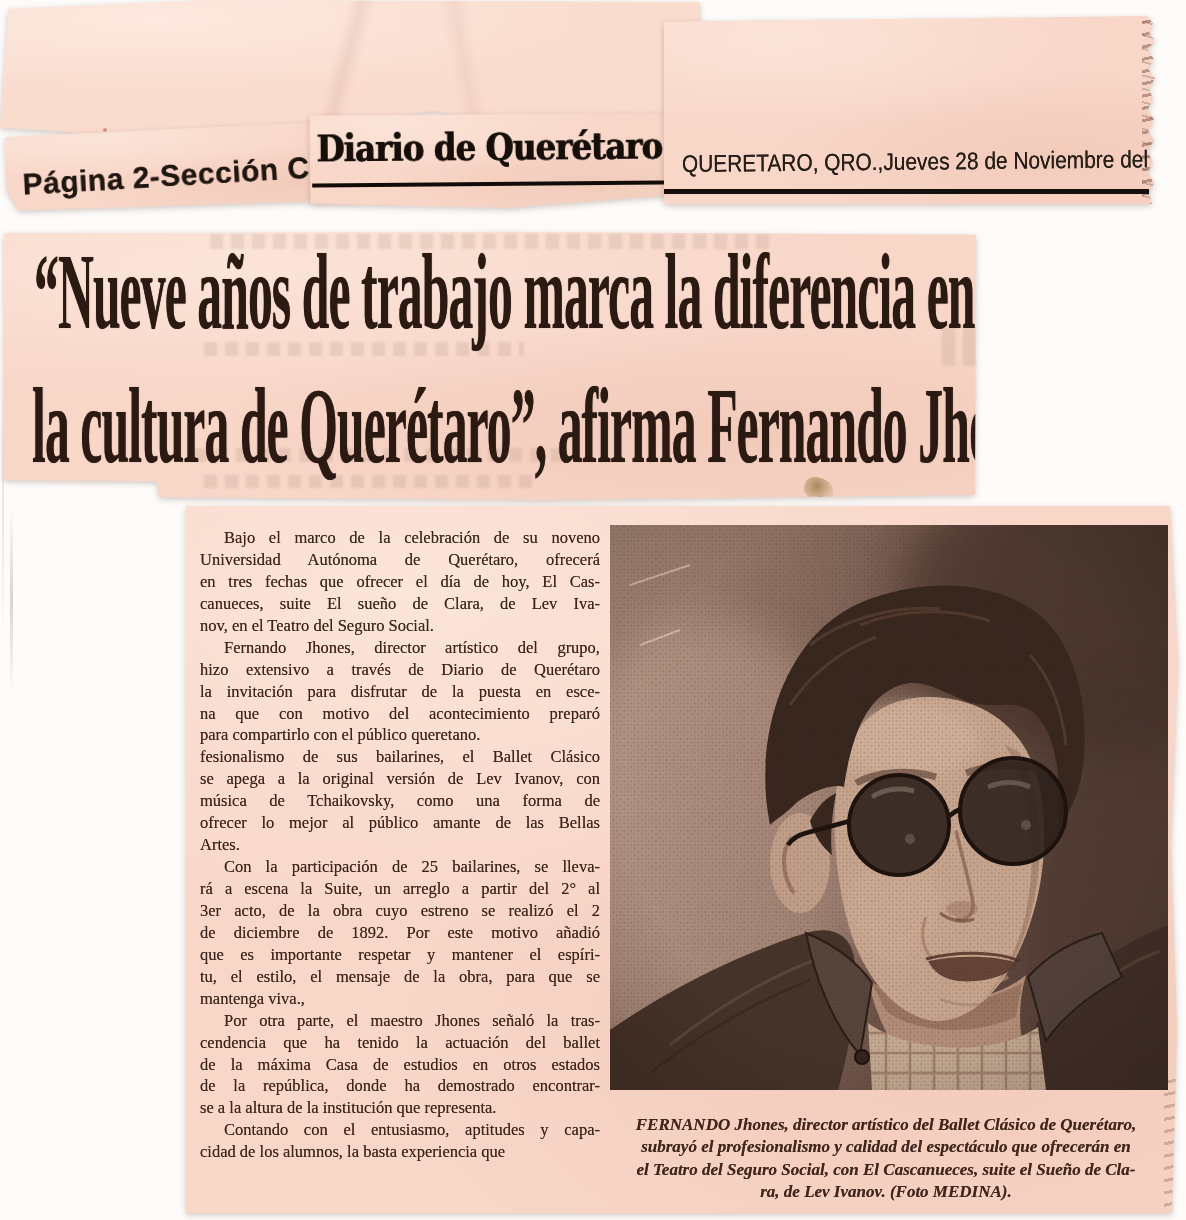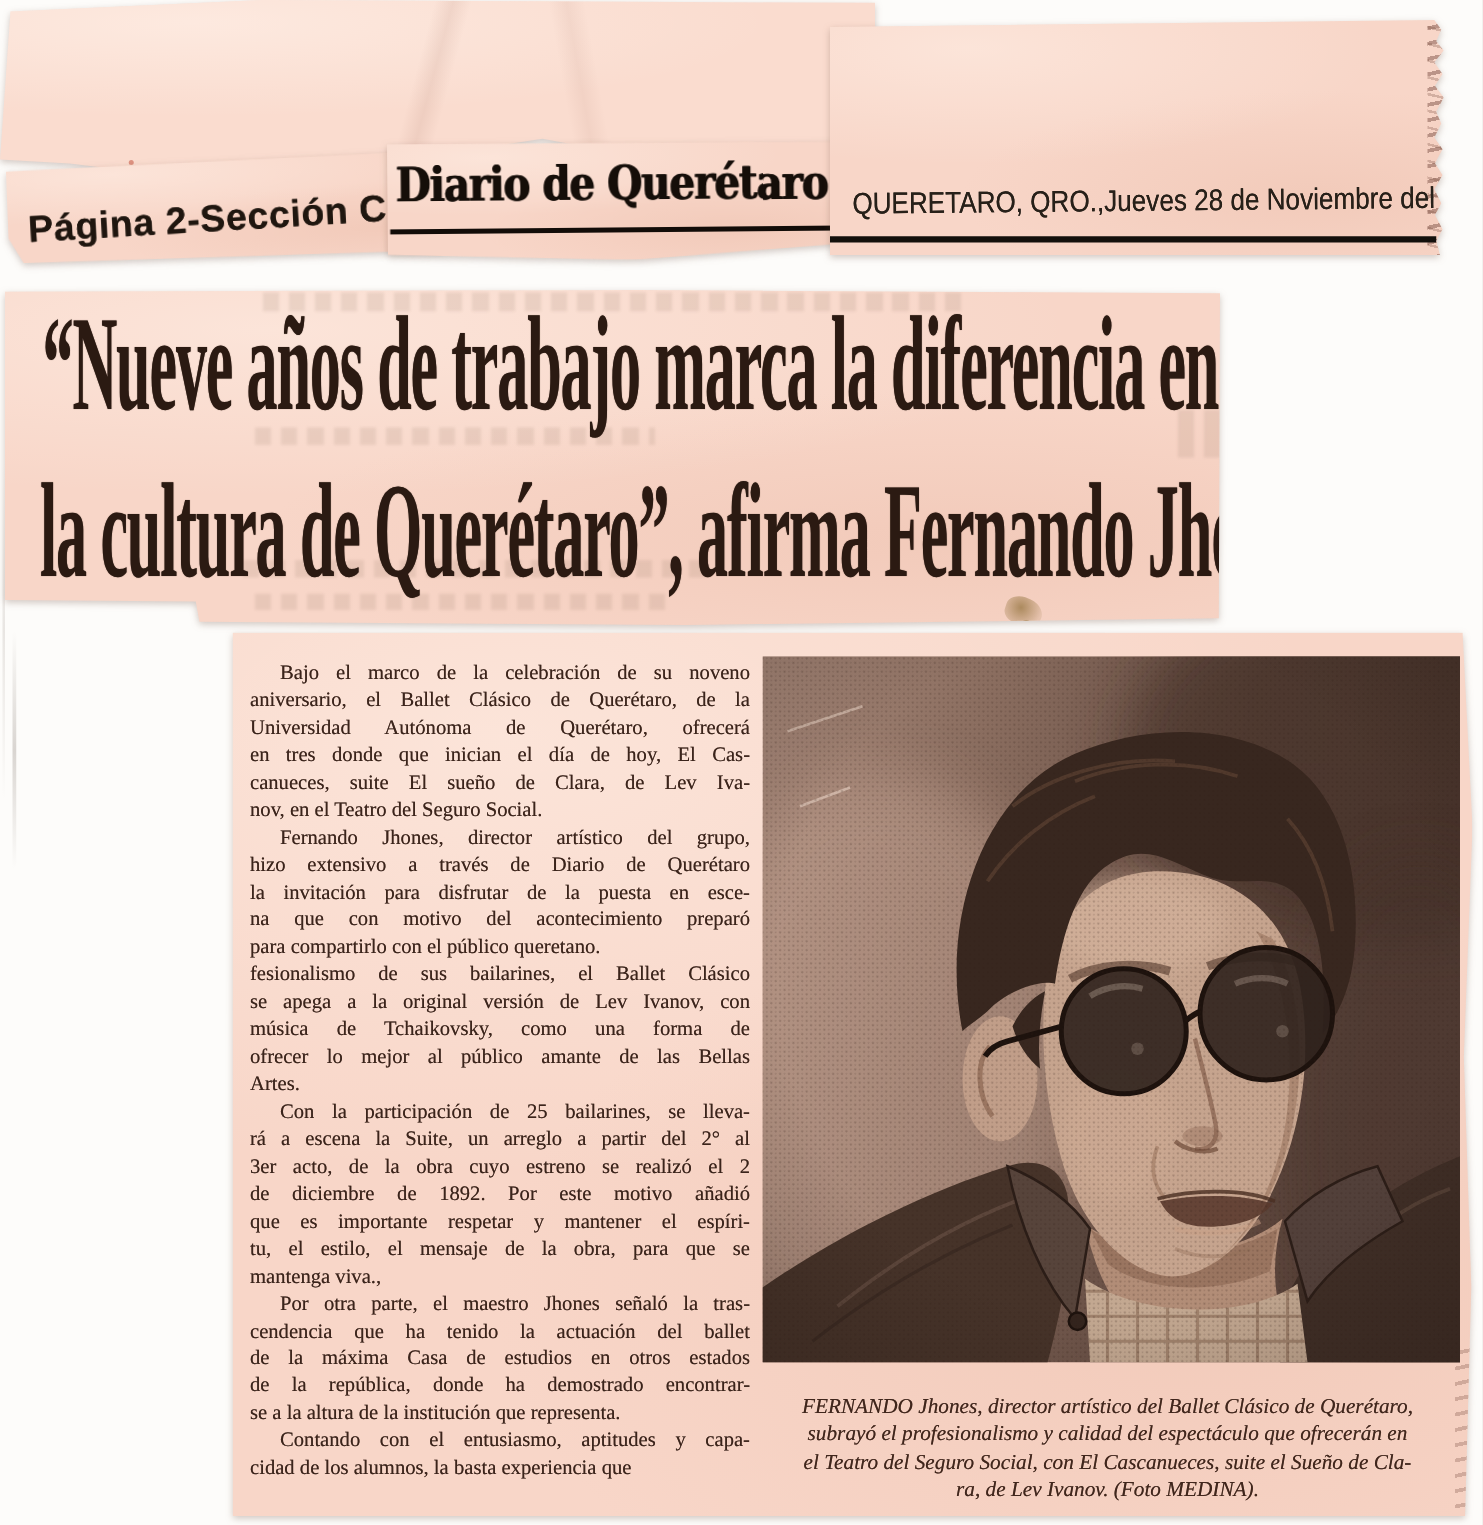--- a/index.html
+++ b/index.html
@@ -71,21 +71,21 @@
   .article-col{position:absolute;left:14px;top:21px;width:400px;}
   .line{font-size:16.5px;line-height:21.95px;height:21.95px;text-align:justify;text-align-last:justify;
         color:#3b241b;text-shadow:0 0 .4px rgba(59,36,27,.65);}
   .line.first{text-indent:24px;}
   .line.last{text-align-last:left;font-family:Liberation Serif, serif;}
 
   .photo{position:absolute;left:424px;top:19px;width:558px;height:565px;}
   .photo svg{display:block;width:100%;height:100%;}
 
   .caption{position:absolute;left:404px;top:608px;width:592px;}
-  .cap-line{font-style:italic;font-weight:normal;font-size:17px;line-height:22.4px;text-align:center;
+  .cap-line{font-style:italic;font-weight:bold;font-size:17px;line-height:22.4px;text-align:center;
         color:#40261c;text-shadow:0 0 .5px rgba(64,38,28,.7);}
 
   
   .margin-line1{position:absolute;left:10px;top:505px;width:3px;height:190px;
         background:linear-gradient(180deg, rgba(150,140,132,0), rgba(150,140,132,.35), rgba(150,140,132,0));}
   .margin-line2{position:absolute;left:2px;top:370px;width:2px;height:270px;
         background:linear-gradient(180deg, rgba(160,150,142,0), rgba(160,150,142,.22), rgba(160,150,142,0));}
 </style>
 </head>
 <body>
@@ -136,23 +136,22 @@
       <div class="smudge2"></div>
     </div>
   </div>
 
   <div class="piece piece-body">
     <div class="cut">
       <div class="perf-body"></div>
 
       <div class="article-col" id="article-col">
           <div class="line first">Bajo el marco de la celebración de su noveno</div>
-          <div class="line">aniversario, el Ballet Clásico de Querétaro, de la</div>
           <div class="line">Universidad Autónoma de Querétaro, ofrecerá</div>
-          <div class="line">en tres donde que inician el día de hoy, El Cas-</div>
+          <div class="line">en tres fechas que ofrecer el día de hoy, El Cas-</div>
           <div class="line">canueces, suite El sueño de Clara,  de Lev Iva-</div>
           <div class="line last">nov, en el Teatro del Seguro Social.</div>
           <div class="line first">Fernando Jhones, director artístico del grupo,</div>
           <div class="line">hizo extensivo a través de Diario de Querétaro</div>
           <div class="line">la invitación para disfrutar de la puesta en esce-</div>
           <div class="line">na que con motivo del acontecimiento preparó</div>
           <div class="line last">para compartirlo con el público queretano.</div>
           <div class="line">fesionalismo de sus bailarines, el Ballet Clásico</div>
           <div class="line">se apega a la original versión de Lev Ivanov, con</div>
           <div class="line">música de Tchaikovsky,  como una forma de</div>

